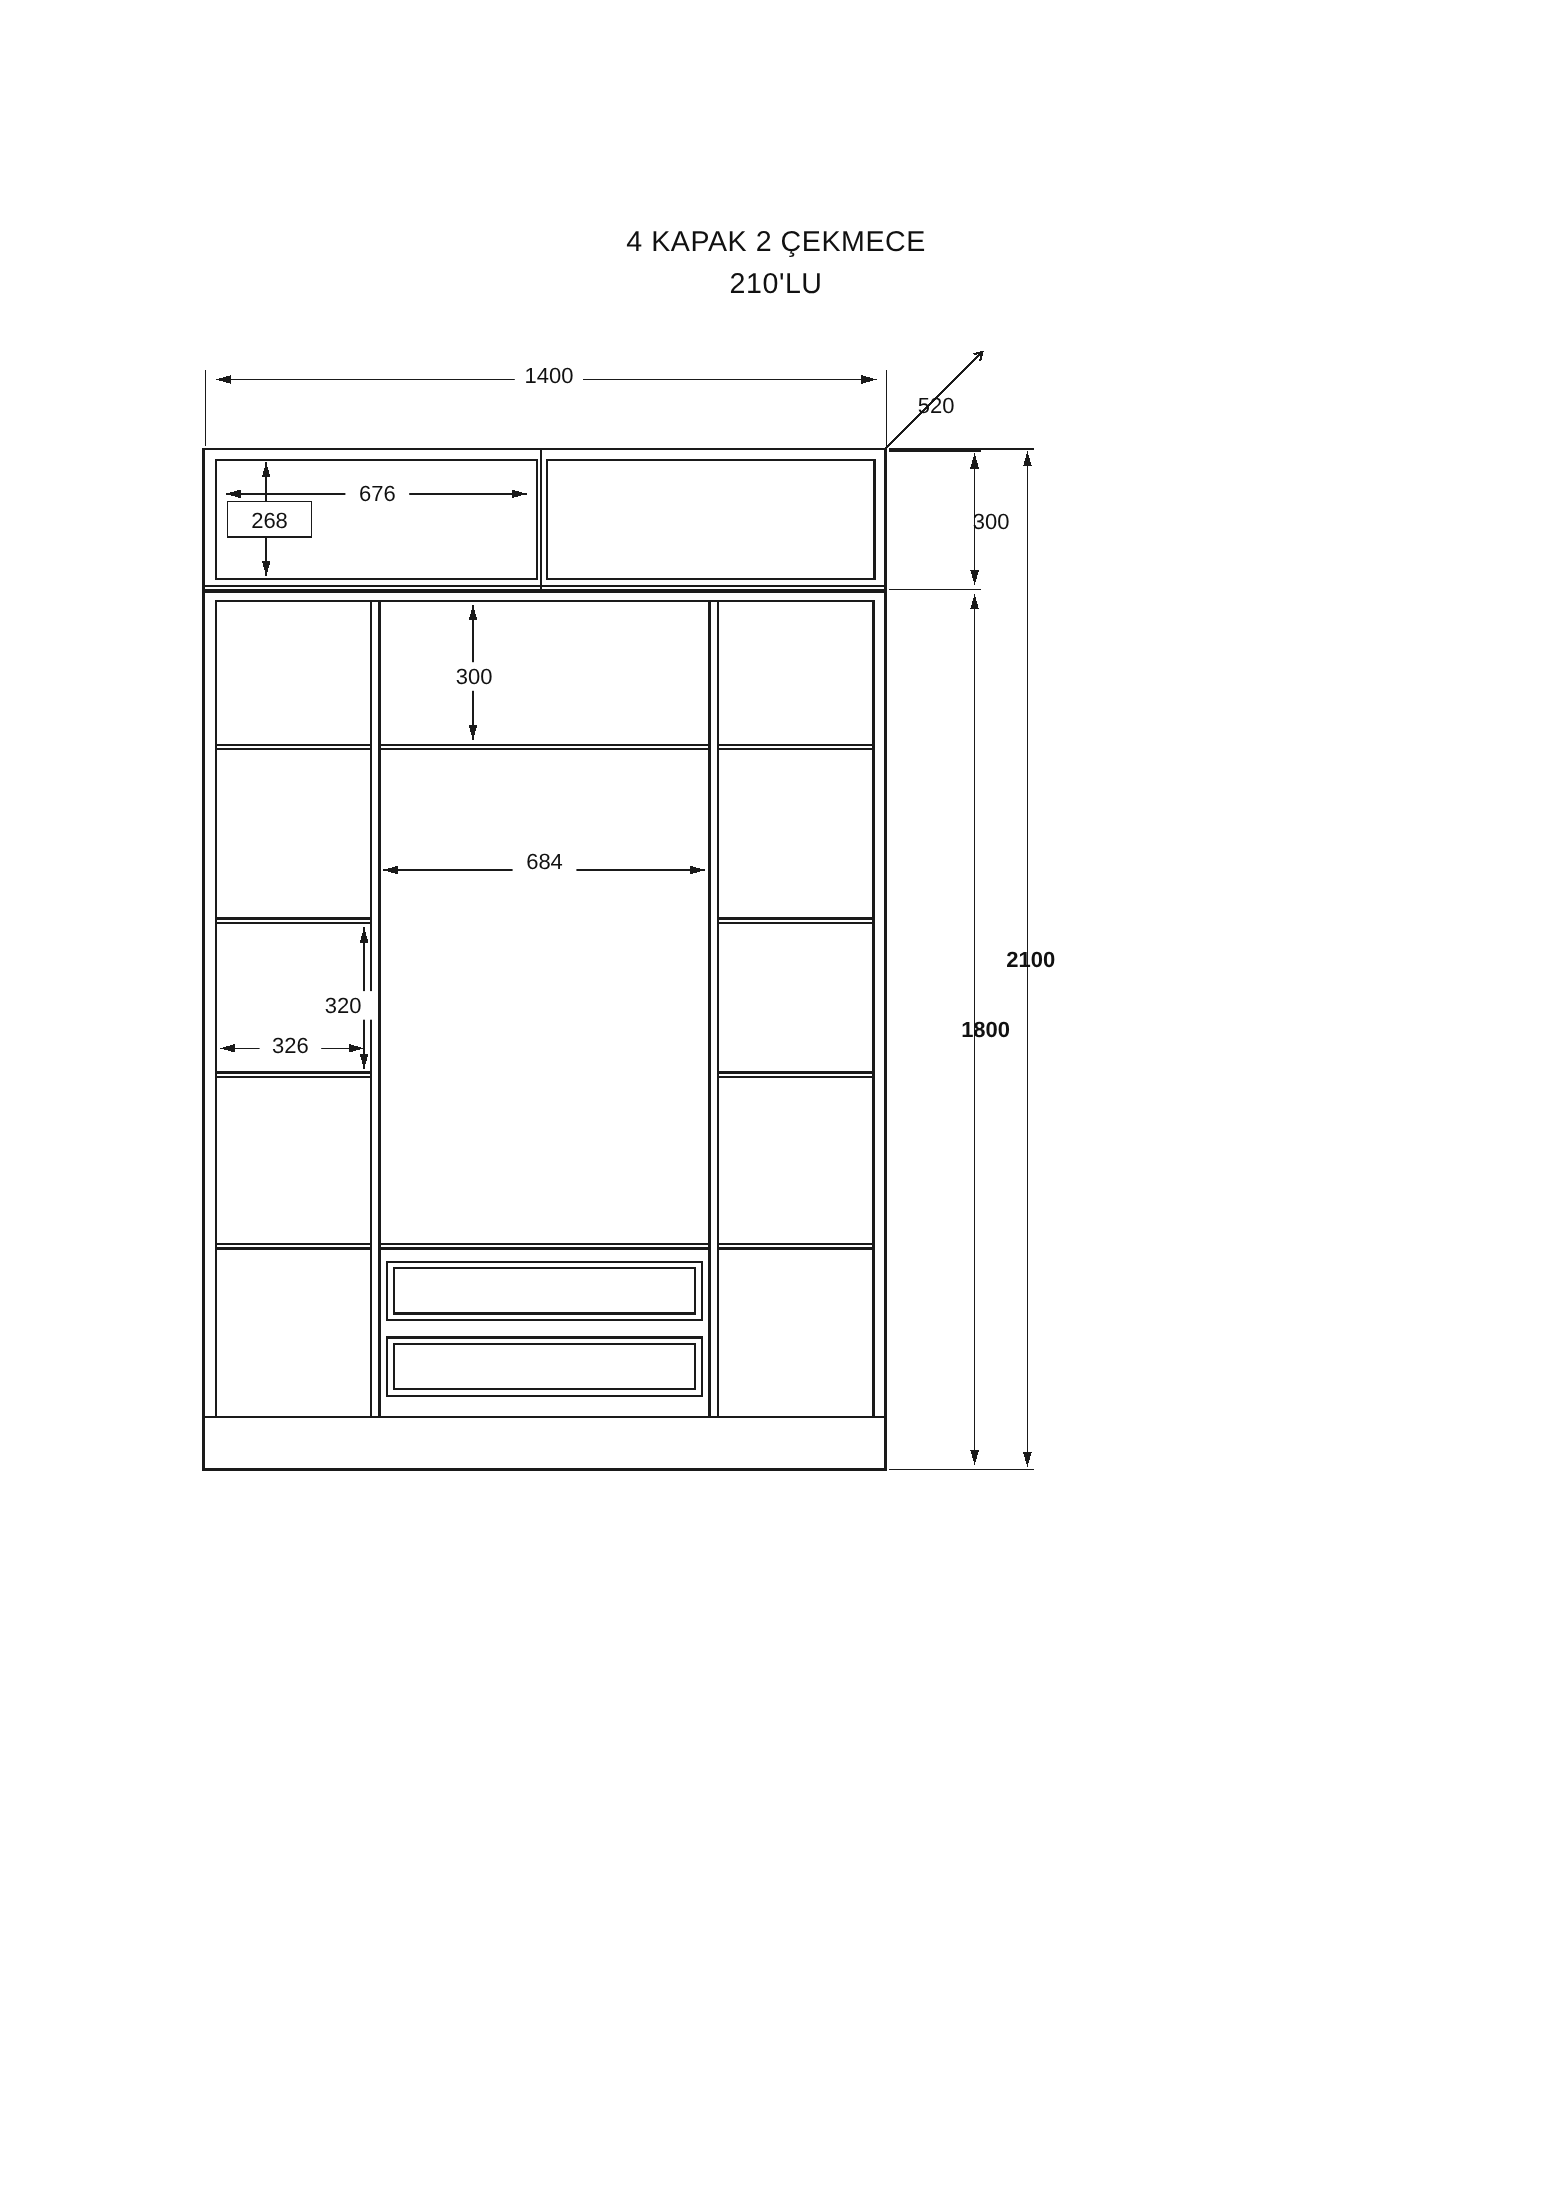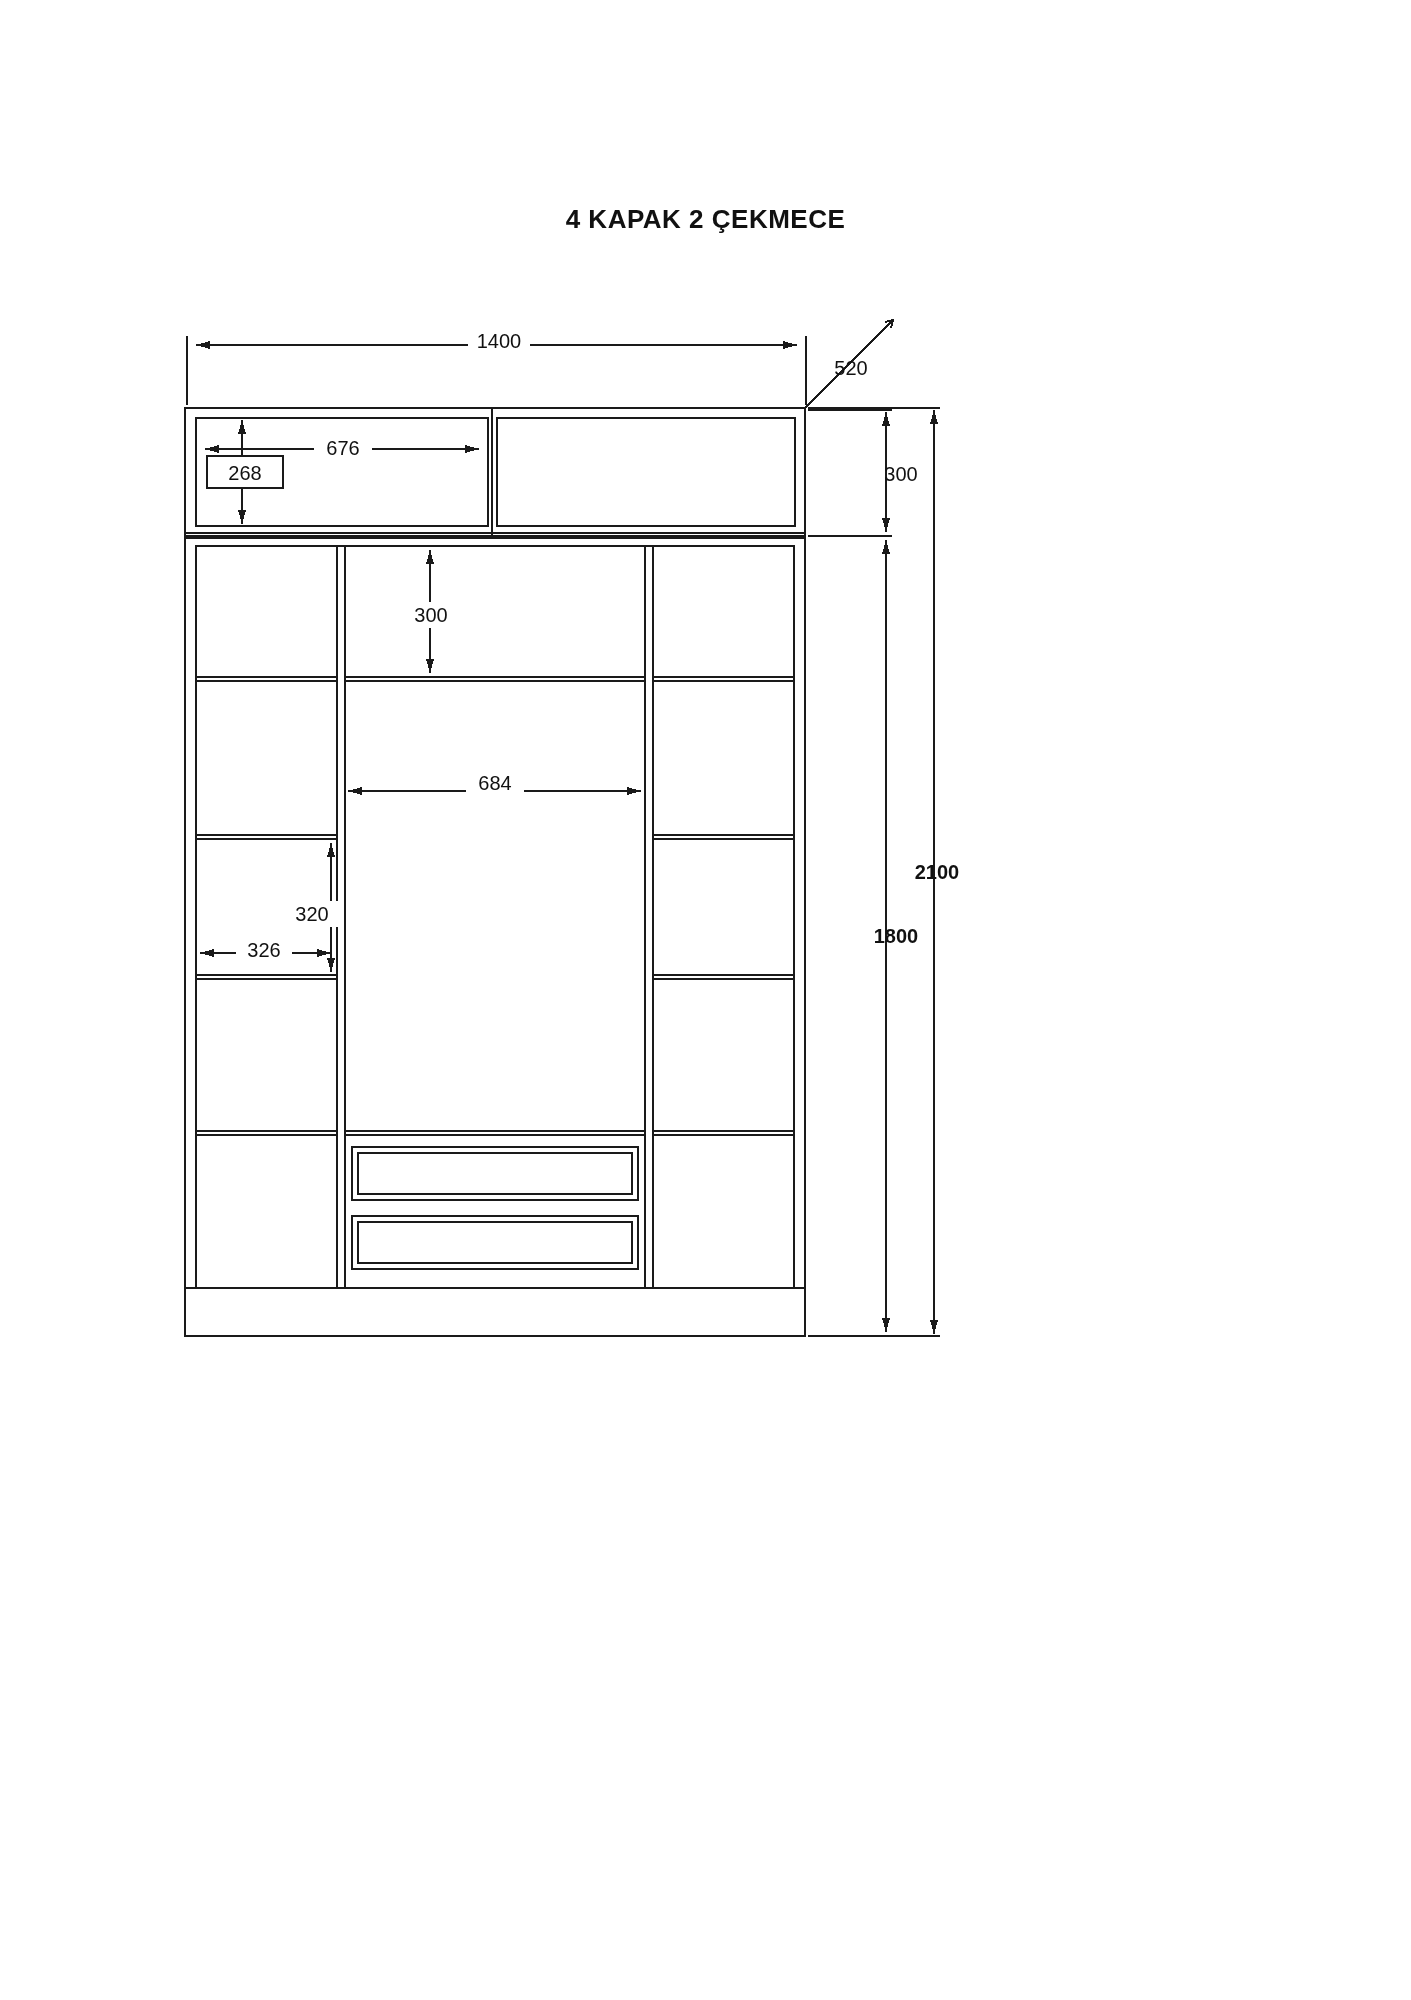--- a/index.html
+++ b/index.html
@@ -27,21 +27,20 @@
     top: 200px;
     width: 1411px;
     text-align: center;
     line-height: 38px;
   }
   .title-line {
     font-size: 26px;
     letter-spacing: 0.5px;
     color: #111;
     display: block;
-    font-weight: bold;
   }
   svg.drawing {
     position: absolute;
     left: 0; top: 0;
     width: 1411px;
     height: 2000px;
   }
   .dimlabel {
     font-family: "Liberation Sans", sans-serif;
     font-size: 20px;
@@ -51,20 +50,21 @@
     font-weight: bold;
   }
 </style>
 </head>
 <body>
 
 <div id="sheet">
 
   <div class="title-block">
     <span class="title-line">4 KAPAK 2 ÇEKMECE</span>
+    <span class="title-line">210'LU</span>
   </div>
 
   <svg class="drawing" viewBox="0 0 1411 2000">
     <g fill="none" stroke="#1a1a1a" stroke-width="2" shape-rendering="crispEdges">
 
       <g>
 
         <rect x="185" y="408" width="620" height="125"></rect>
         <rect x="185" y="408" width="620" height="125"></rect>
 

